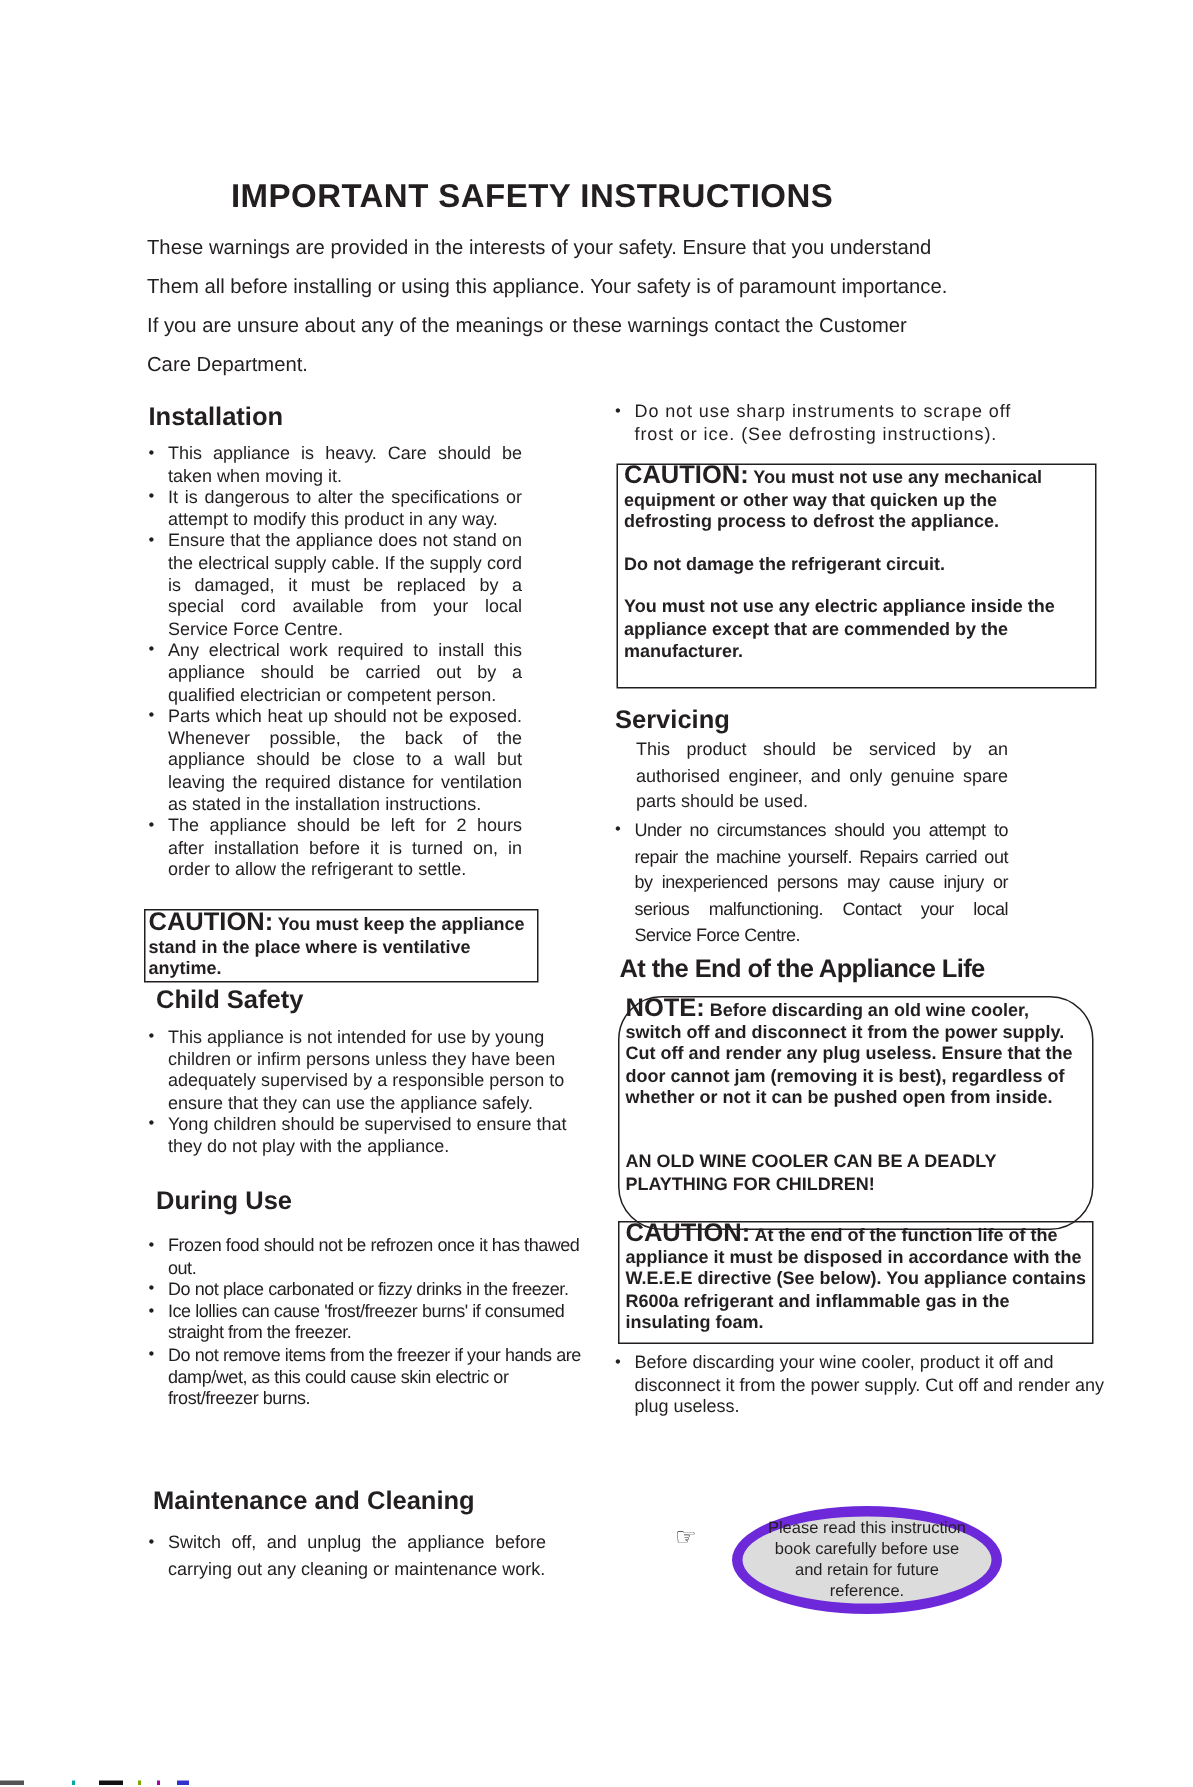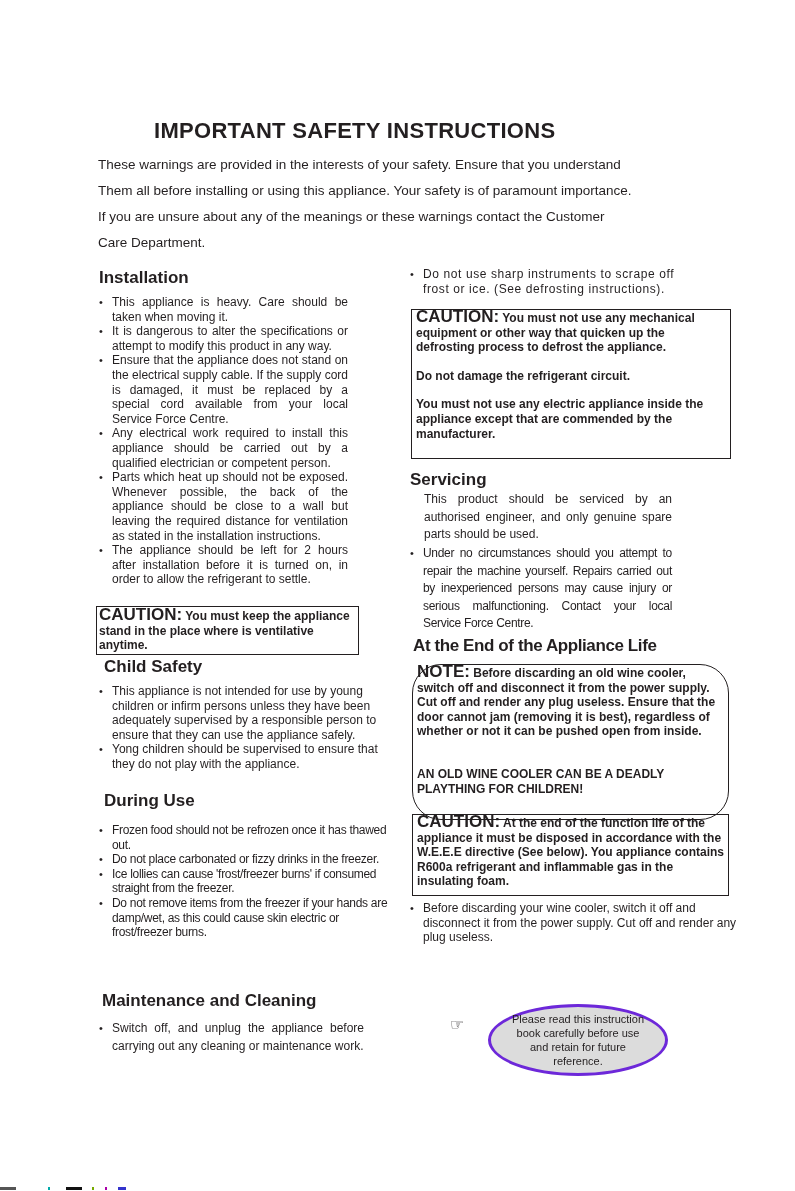--- a/index.html
+++ b/index.html
@@ -10,21 +10,21 @@
   .h2 { font-size:17px; font-weight:bold; white-space:nowrap; }
   ul.bl { margin:0; padding:0; list-style:none; }
   ul.bl li { position:relative; padding-left:14px; font-size:12px; line-height:14.6px; }
   ul.bl li::before { content:"•"; position:absolute; left:1px; top:0; font-size:11px; }
   .just li { text-align:justify; }
   .cond li { font-size:11px; letter-spacing:-0.3px; line-height:14.8px; }
   .box { border:1px solid #231f20; box-sizing:border-box; font-weight:bold; font-size:12px; line-height:14.6px; }
   .box .cap { font-size:17px; font-weight:bold; }
   .box p { margin:0; }
   .plain { font-size:12px; line-height:17.5px; }
-  .oval { left:488px; top:1004px; width:180px; height:72px; border-radius:50%; background:#dcdcdc; border:3px solid #6d28d9; box-sizing:border-box; display:flex; align-items:center; justify-content:center; text-align:center; font-size:11px; line-height:14px; }
+  .oval { left:488px; top:1004px; width:180px; height:72px; border-radius:50%; background:#dcdcdc; border:7px solid #6d28d9; box-sizing:border-box; display:flex; align-items:center; justify-content:center; text-align:center; font-size:11px; line-height:14px; }
   .hand { left:450px; top:1015px; font-size:16px; }
   .footer-strip { left:0; top:1187px; width:130px; height:3px; background:linear-gradient(90deg,#555 0 16px,transparent 16px 48px,#0aa 48px 50px,transparent 50px 66px,#111 66px 82px,transparent 82px 92px,#7a0 92px 94px,transparent 94px 105px,#a0a 105px 107px,transparent 107px 118px,#33c 118px 126px,transparent 126px); }
 </style>
 </head>
 <body>
 
 <div class="abs title">IMPORTANT SAFETY INSTRUCTIONS</div>
 
 <div class="abs intro" style="top:157px;">These warnings are provided in the interests of your safety. Ensure that you understand</div>
 <div class="abs intro" style="top:183px;">Them  all before installing or using this appliance. Your safety is of paramount importance.</div>
@@ -85,21 +85,21 @@
 <div class="abs box" style="left:412px; top:664px; width:317px; height:156px; padding:0 4px;border-radius:29px;">
   <p><span class="cap">NOTE:</span><span>  Before discarding an old wine cooler, switch off and disconnect it from the power supply.  Cut off and render any plug useless. Ensure that the door cannot jam (removing it is best), regardless of whether or not it can be pushed open from inside.</span></p>
   <p style="margin-top:28px;">AN OLD WINE COOLER CAN BE A DEADLY PLAYTHING FOR CHILDREN!</p>
 </div>
 
 <div class="abs box" style="left:412px; top:814px; width:317px; height:82px; padding:0 4px;">
   <span class="cap">CAUTION:</span><span>  At the end of the function life of the appliance it must be disposed in accordance with the W.E.E.E directive (See below). You appliance contains R600a refrigerant and inflammable gas in the insulating foam.</span>
 </div>
 
 <ul class="abs bl" style="left:409px; top:901px; width:345px;">
-  <li>Before discarding your wine cooler, switch it off and disconnect it from the power supply.  Cut off and render any plug  useless.</li>
+  <li>Before discarding your wine cooler, product it off and disconnect it from the power supply.  Cut off and render any plug  useless.</li>
 </ul>
 
 <div class="abs hand">☞</div>
 <div class="abs oval">
   <span style="width:140px;">Please read this instruction book carefully before use and retain for future reference.</span>
 </div>
 
 <div class="abs footer-strip"></div>
 
 </body></html>

